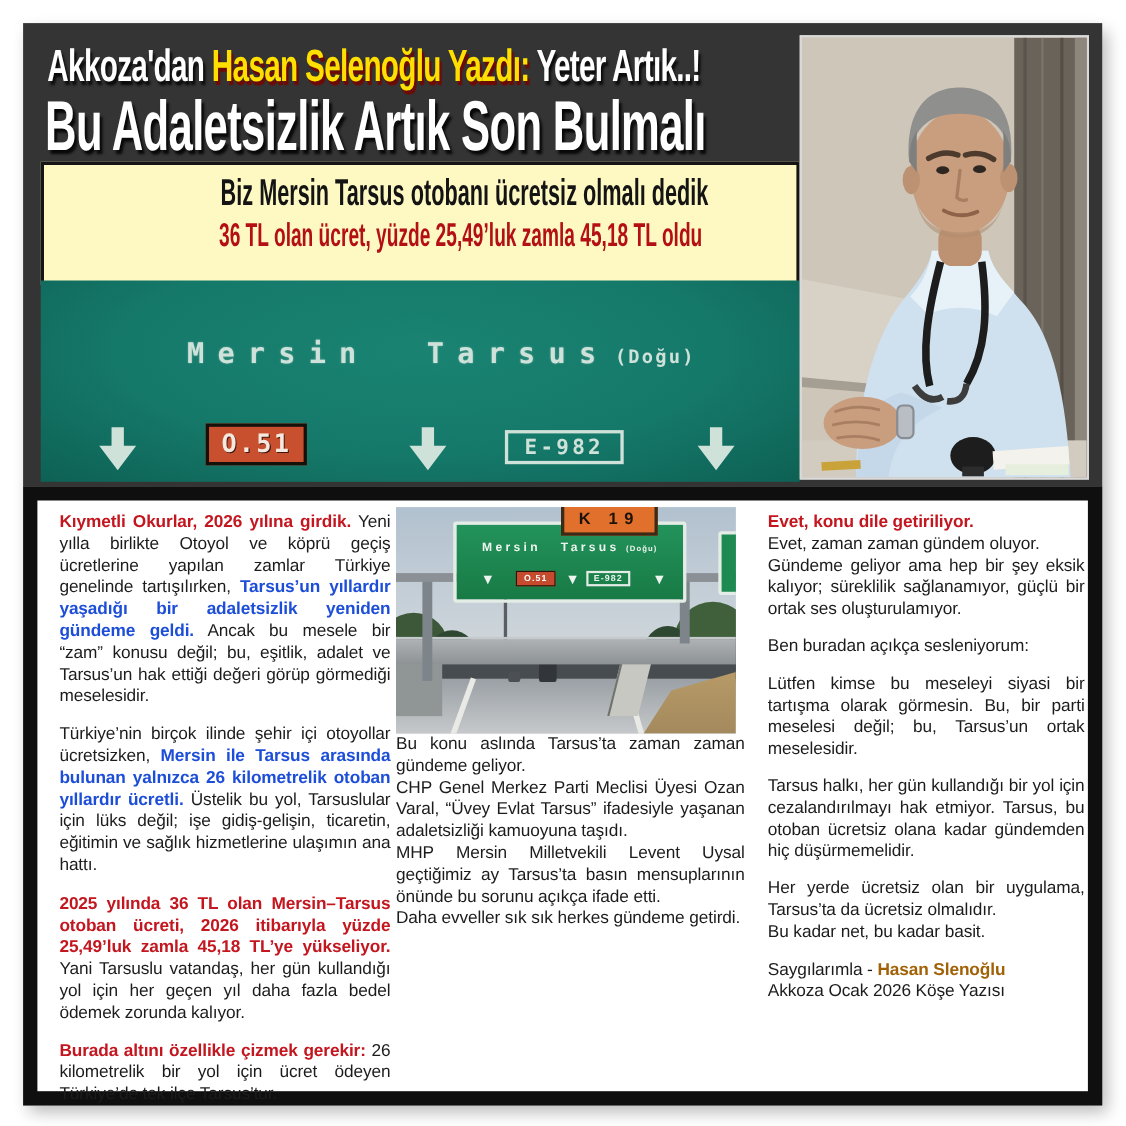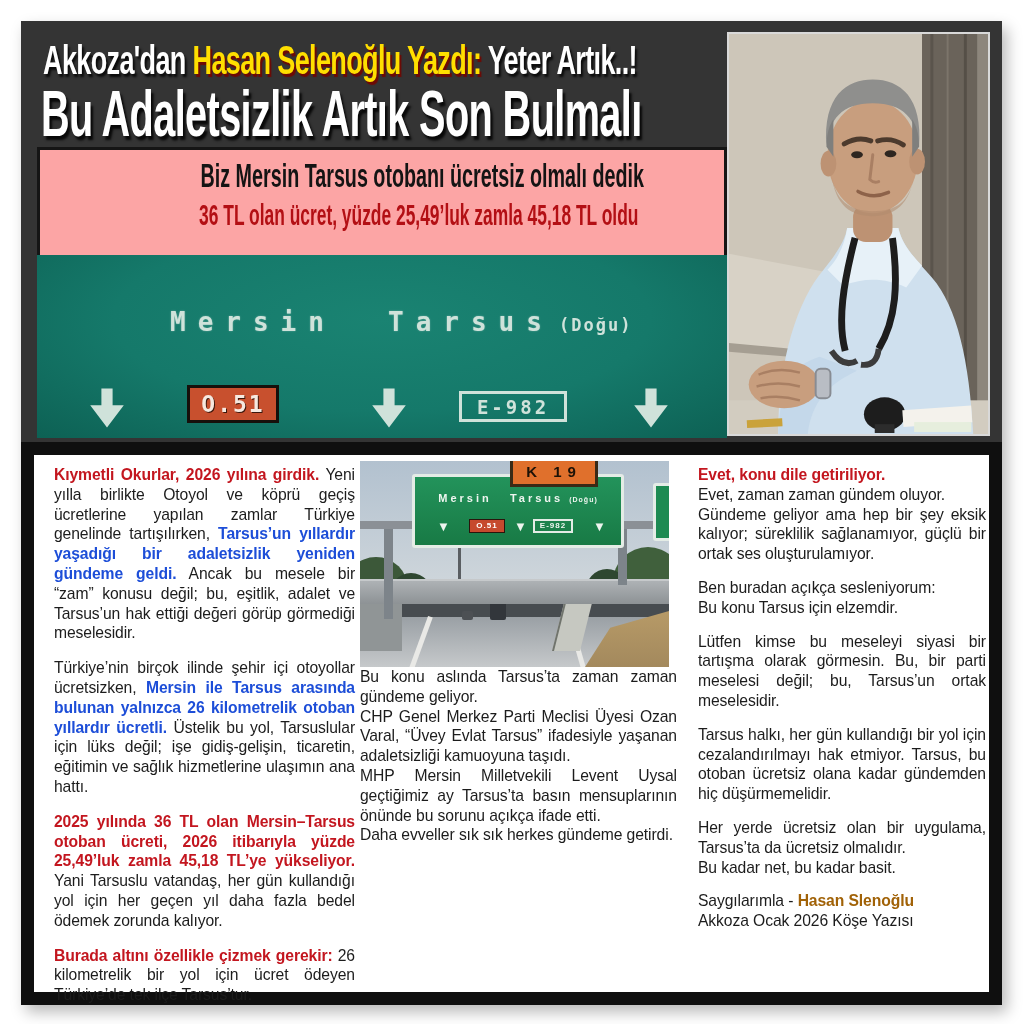--- a/index.html
+++ b/index.html
@@ -4,21 +4,21 @@
 <style>
   * { margin:0; padding:0; box-sizing:border-box; }
   html,body { width:1024px; height:1024px; background:#ffffff; font-family:"Liberation Sans", sans-serif; overflow:hidden; }
   .frame { position:absolute; left:21px; top:21px; width:981px; height:984px; background:#343434; box-shadow:5px 7px 14px rgba(0,0,0,.28); }
 
   
   .h1 { position:absolute; left:22px; top:16px; white-space:nowrap; font-weight:bold; font-size:41px; letter-spacing:-1px; color:#ffffff; transform:scaleX(.66); transform-origin:0 50%; text-shadow:3px 3px 3px rgba(0,0,0,.85); }
   .h1 .hl { color:#ffdf00; text-shadow:3px 3px 1px #6e0a05; }
   .h2 { position:absolute; left:20px; top:56px; white-space:nowrap; font-weight:bold; font-size:64px; letter-spacing:-1px; color:#ffffff; transform:scaleX(.62); transform-origin:0 50%; text-shadow:4px 4px 3px rgba(0,0,0,.85); }
 
-  .subbox { position:absolute; left:16px; top:126px; width:690px; height:112px; background:#fca5a5; border:3px solid #151515; text-align:center; padding-top:5px; }
+  .subbox { position:absolute; left:16px; top:126px; width:690px; height:112px; background:#fef9c3; border:3px solid #151515; text-align:center; padding-top:5px; }
   .subbox .l1, .subbox .l2 { display:block; white-space:nowrap; font-weight:bold; }
   .subbox .l1 span, .subbox .l2 span { display:inline-block; transform:scaleX(.58); transform-origin:50% 50%; }
   .subbox .l1 { font-size:34px; color:#141414; line-height:40px; }
   .subbox .l2 { font-size:30px; color:#b30f14; line-height:40px; }
 
   
   .sign { position:absolute; left:16px; top:234px; width:690px; height:183px; background:radial-gradient(ellipse at 50% 35%, #1a8372 0%, #15796a 55%, #0d6154 100%); overflow:hidden; }
   .sign .city { position:absolute; font-family:"DejaVu Sans Mono", monospace; font-weight:bold; color:#cfe2da; font-size:26px; letter-spacing:12px; top:52px; text-shadow:0 0 2px rgba(255,255,255,.35); }
   .sign .dogu { position:absolute; font-family:"DejaVu Sans Mono", monospace; font-weight:bold; color:#cfe2da; font-size:17px; letter-spacing:2px; top:60px; left:522px; }
   .sign .arr { position:absolute; top:132px; width:44px; height:42px; }
@@ -193,21 +193,20 @@
       <p>MHP Mersin Milletvekili Levent Uysal geçtiğimiz ay Tarsus’ta basın mensuplarının önünde bu sorunu açıkça ifade etti.</p>
       <p>Daha evveller sık sık herkes gündeme getirdi.</p>
     </div>
 
     <div class="col col3">
       <p class="lead">Evet, konu dile getiriliyor.</p>
       <p>Evet, zaman zaman gündem oluyor.</p>
       <p>Gündeme geliyor ama hep bir şey eksik kalıyor; süreklilik sağlanamıyor, güçlü bir ortak ses oluşturulamıyor.</p>
       <div class="gap"></div>
       <p>Ben buradan açıkça sesleniyorum:</p>
-      <p>Bu konu Tarsus için elzemdir.</p>
       <div class="gap"></div>
       <p>Lütfen kimse bu meseleyi siyasi bir tartışma olarak görmesin. Bu, bir parti meselesi değil; bu, Tarsus’un ortak meselesidir.</p>
       <div class="gap"></div>
       <p>Tarsus halkı, her gün kullandığı bir yol için cezalandırılmayı hak etmiyor. Tarsus, bu otoban ücretsiz olana kadar gündemden hiç düşürmemelidir.</p>
       <div class="gap"></div>
       <p>Her yerde ücretsiz olan bir uygulama, Tarsus’ta da ücretsiz olmalıdır.</p>
       <p>Bu kadar net, bu kadar basit.</p>
       <div class="gap"></div>
       <p><span>Saygılarımla - </span><span class="sig-name">Hasan Slenoğlu</span></p>
       <p>Akkoza Ocak 2026 Köşe Yazısı</p>

